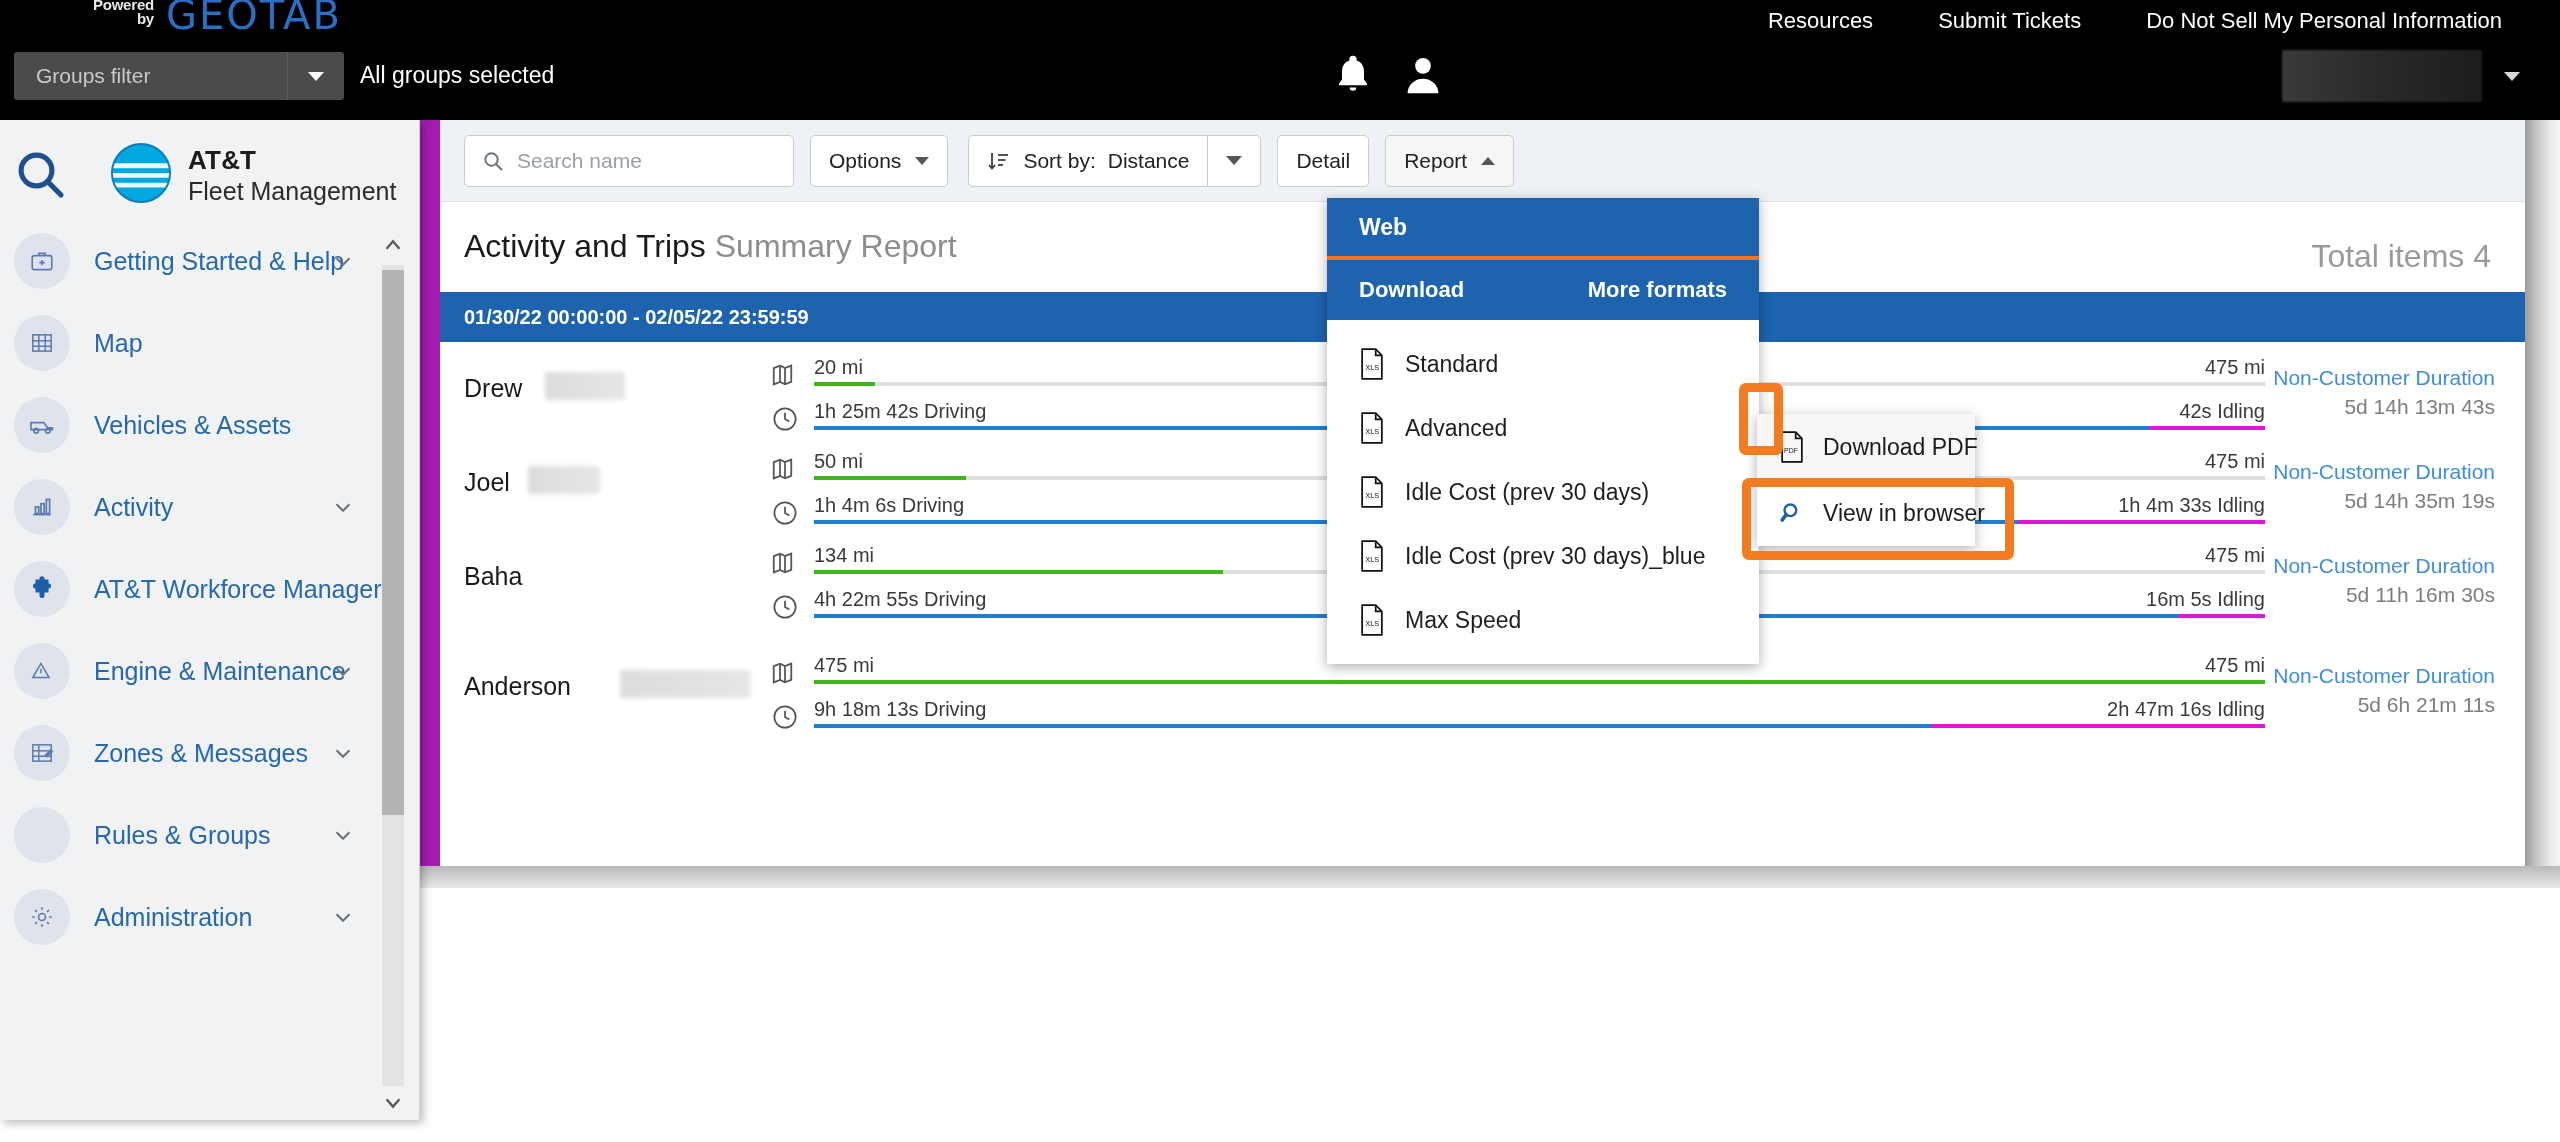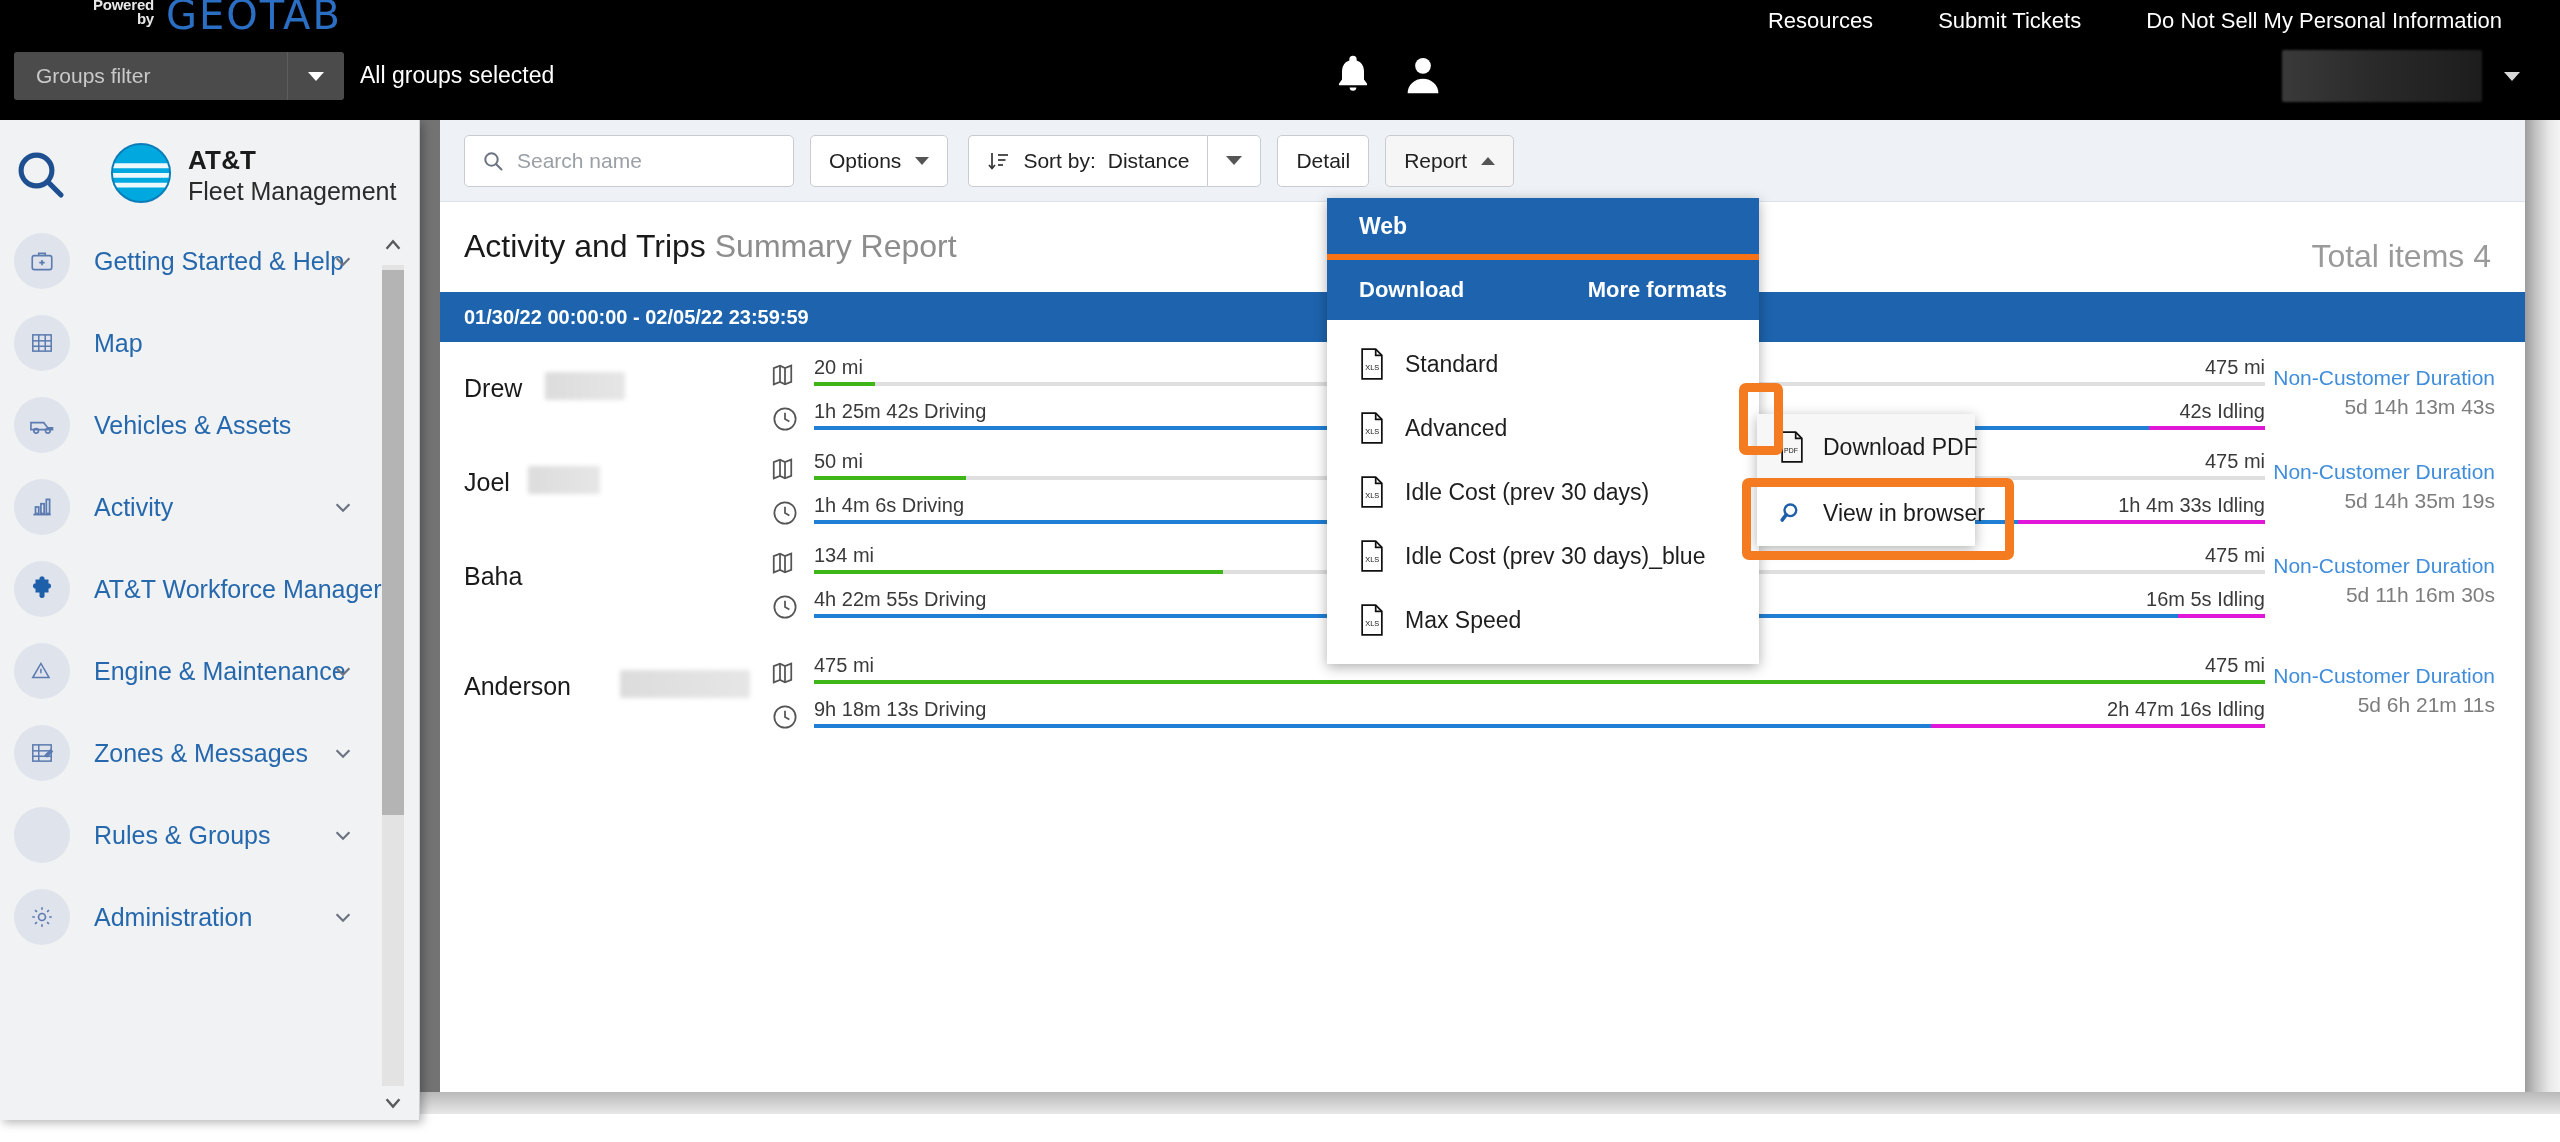--- a/index.html
+++ b/index.html
@@ -2,21 +2,21 @@
 <html><head>
 <meta charset="utf-8">
 <style>
   * { box-sizing: border-box; margin: 0; padding: 0; }
   html, body {
     width: 2560px; height: 1142px;
     font-family: "Liberation Sans", sans-serif;
     background: #ffffff;
     overflow: hidden;
   }
-  #app { position: relative; width: 2560px; height: 1114px; background:#737373; }
+  #app { position: relative; width: 2560px; height: 888px; background:#a21caf; }
 
   
   .topbar {
     position:absolute; left:0; top:0; width:2560px; height:120px;
     background:#000000; z-index:40;
   }
   .powered-wrap { position:absolute; left:92px; top:-2px; width:320px; height:46px; }
   .powered-txt {
     position:absolute; left:0; top:0; width:62px;
     color:#e8e8e8; font-size:15px; line-height:14px; text-align:right;
@@ -200,21 +200,21 @@
   }
 
   
   .report-menu {
     position:absolute; left:1327px; top:198px; width:432px; z-index:60;
     background:#ffffff; box-shadow:0 3px 12px rgba(0,0,0,.32);
   }
   .rm-web {
     height:62px; background:#1d63ad; color:#fff; font-size:23px; font-weight:700;
     display:flex; align-items:center; padding-left:32px;
-    border-bottom:6px solid #f97316; cursor:pointer;
+    border-bottom:4px solid #f97316; cursor:pointer;
   }
   .rm-dl {
     height:60px; background:#1d63ad; color:#fff; font-size:22px; font-weight:700;
     display:flex; align-items:center; justify-content:space-between; padding:0 32px;
   }
   .rm-row {
     position:relative; height:44px; display:flex; align-items:center;
     padding-left:32px; cursor:pointer;
   }
   .rm-row.sp { margin-top:20px; }

